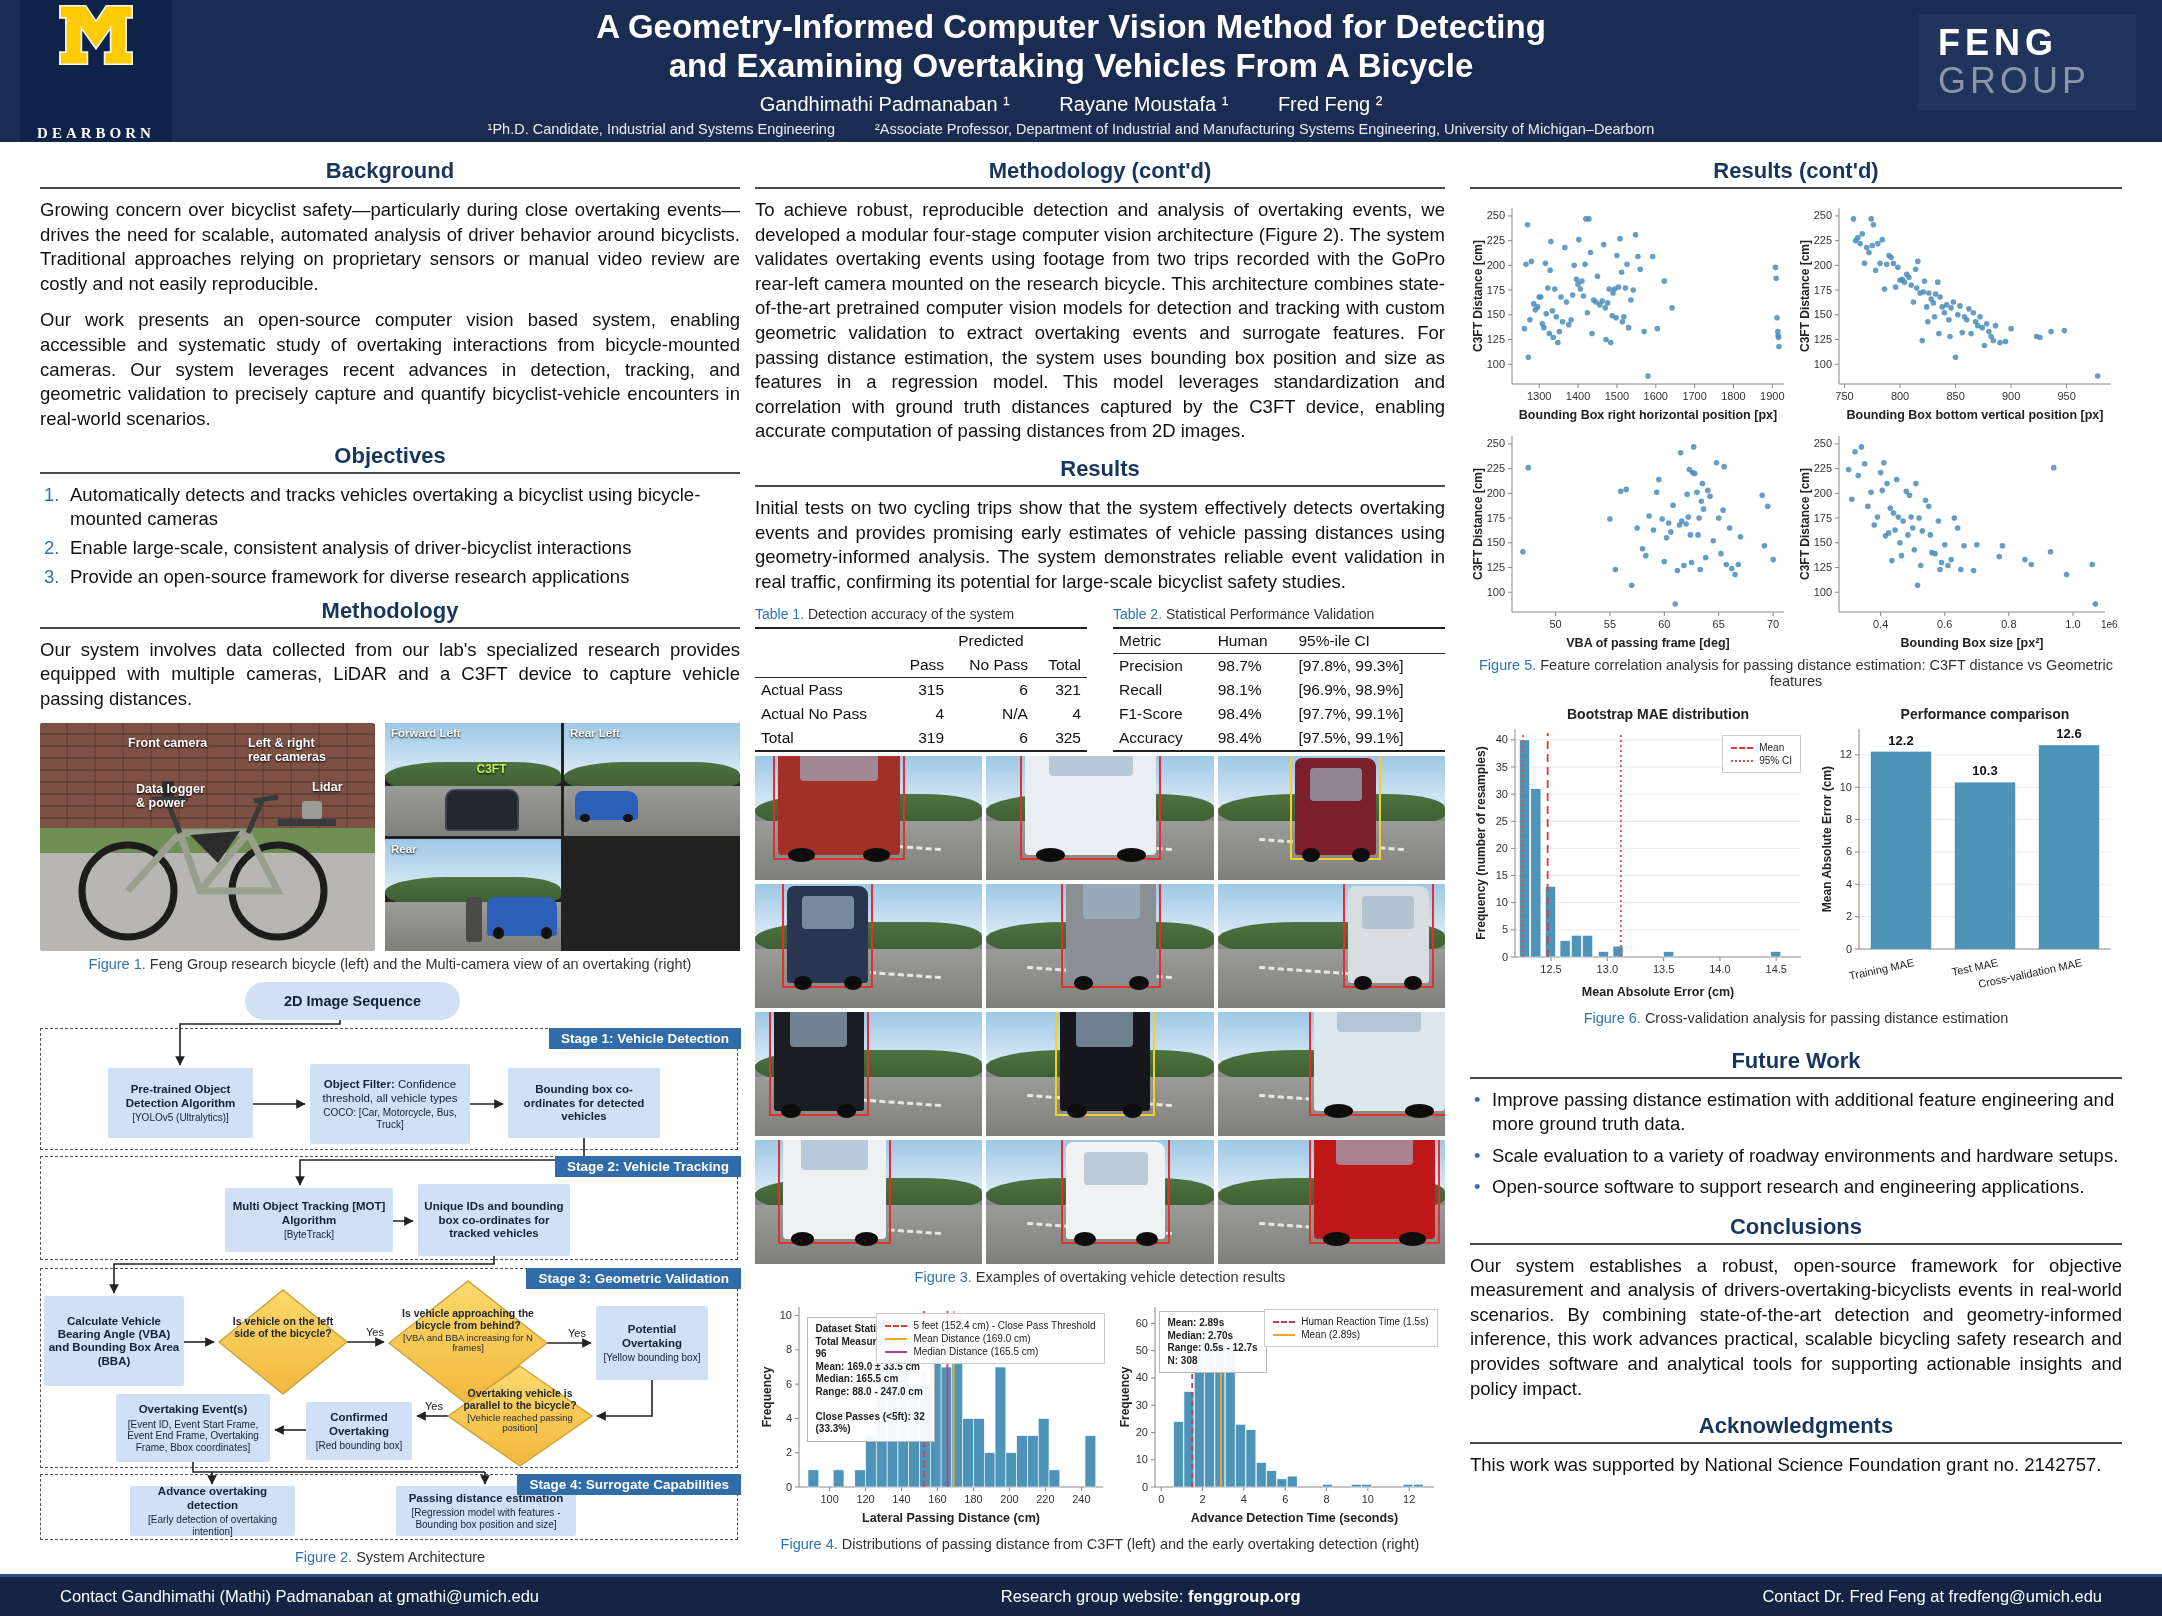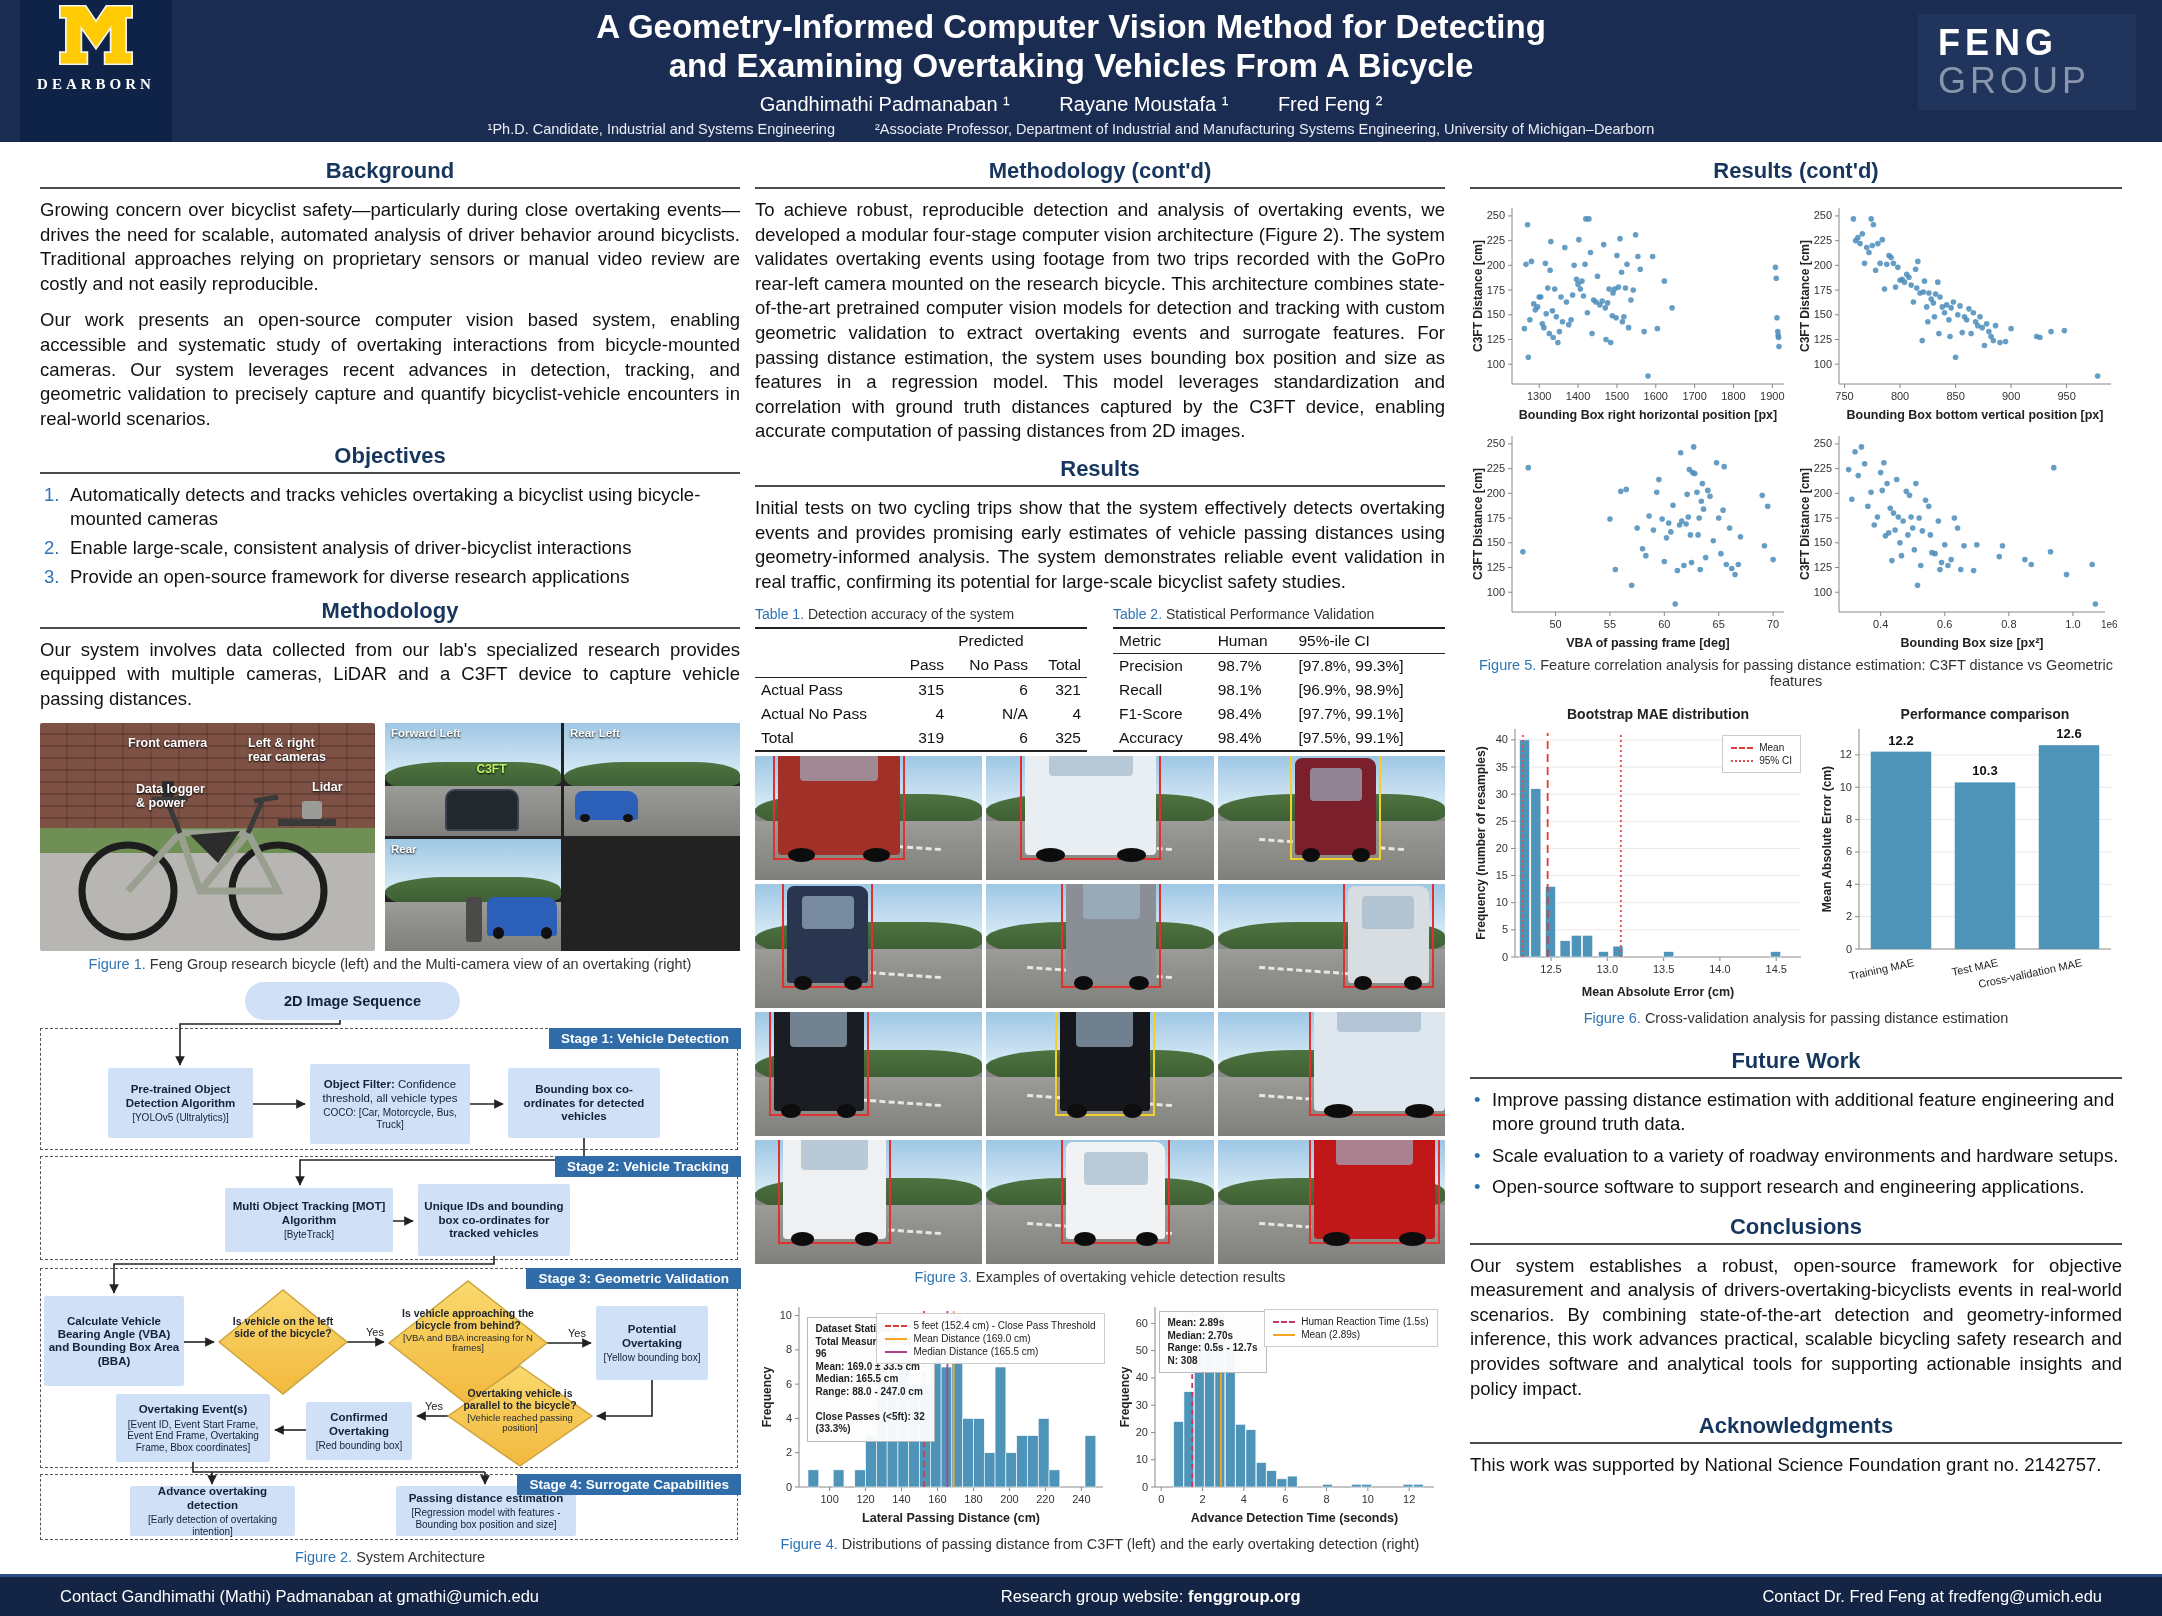--- a/index.html
+++ b/index.html
@@ -2,21 +2,21 @@
 <html><head>
 <meta charset="utf-8">
 <style>
   * { box-sizing: border-box; margin: 0; padding: 0; }
   html,body { background:#e8e8e8; }
   body { font-family: "Liberation Sans", sans-serif; }
   #poster { position:relative; width:2162px; height:1616px; background:#ffffff; overflow:hidden; margin:0 auto; }
 
   
   #header { position:absolute; left:0; top:0; width:2162px; height:142px; background:#1b2c52; }
-  #umlogo { position:absolute; left:20px; top:0; width:152px; height:142px; background:#0f2348; display:flex; flex-direction:column; align-items:center; justify-content:flex-start; gap:6px; }
+  #umlogo { position:absolute; left:20px; top:0; width:152px; height:142px; background:#0f2348; display:flex; flex-direction:column; align-items:center; justify-content:space-between; gap:6px; }
   #umlogo svg { width:86px; height:70px; }
   .school { color:#fff; font-size:15px; letter-spacing:4px; font-weight:bold; font-family:"Liberation Serif", serif; }
   #titleblock { position:absolute; left:300px; right:320px; top:8px; text-align:center; color:#fff; }
   .ptitle { font-size:33px; font-weight:bold; line-height:1.18; }
   .authors { margin-top:7px; font-size:20px; }
   .authors span.a { margin:0 22px; }
   .affil { margin-top:5px; font-size:14.5px; color:#e8ecf4; }
   .affil span { margin:0 18px; }
   #grouplogo { position:absolute; right:26px; top:14px; width:218px; height:96px; background:#20345c; display:flex; flex-direction:column; justify-content:center; padding-left:20px; }
   .fg1 { color:#ffffff; font-size:36px; font-weight:bold; letter-spacing:5px; line-height:1.05; }

